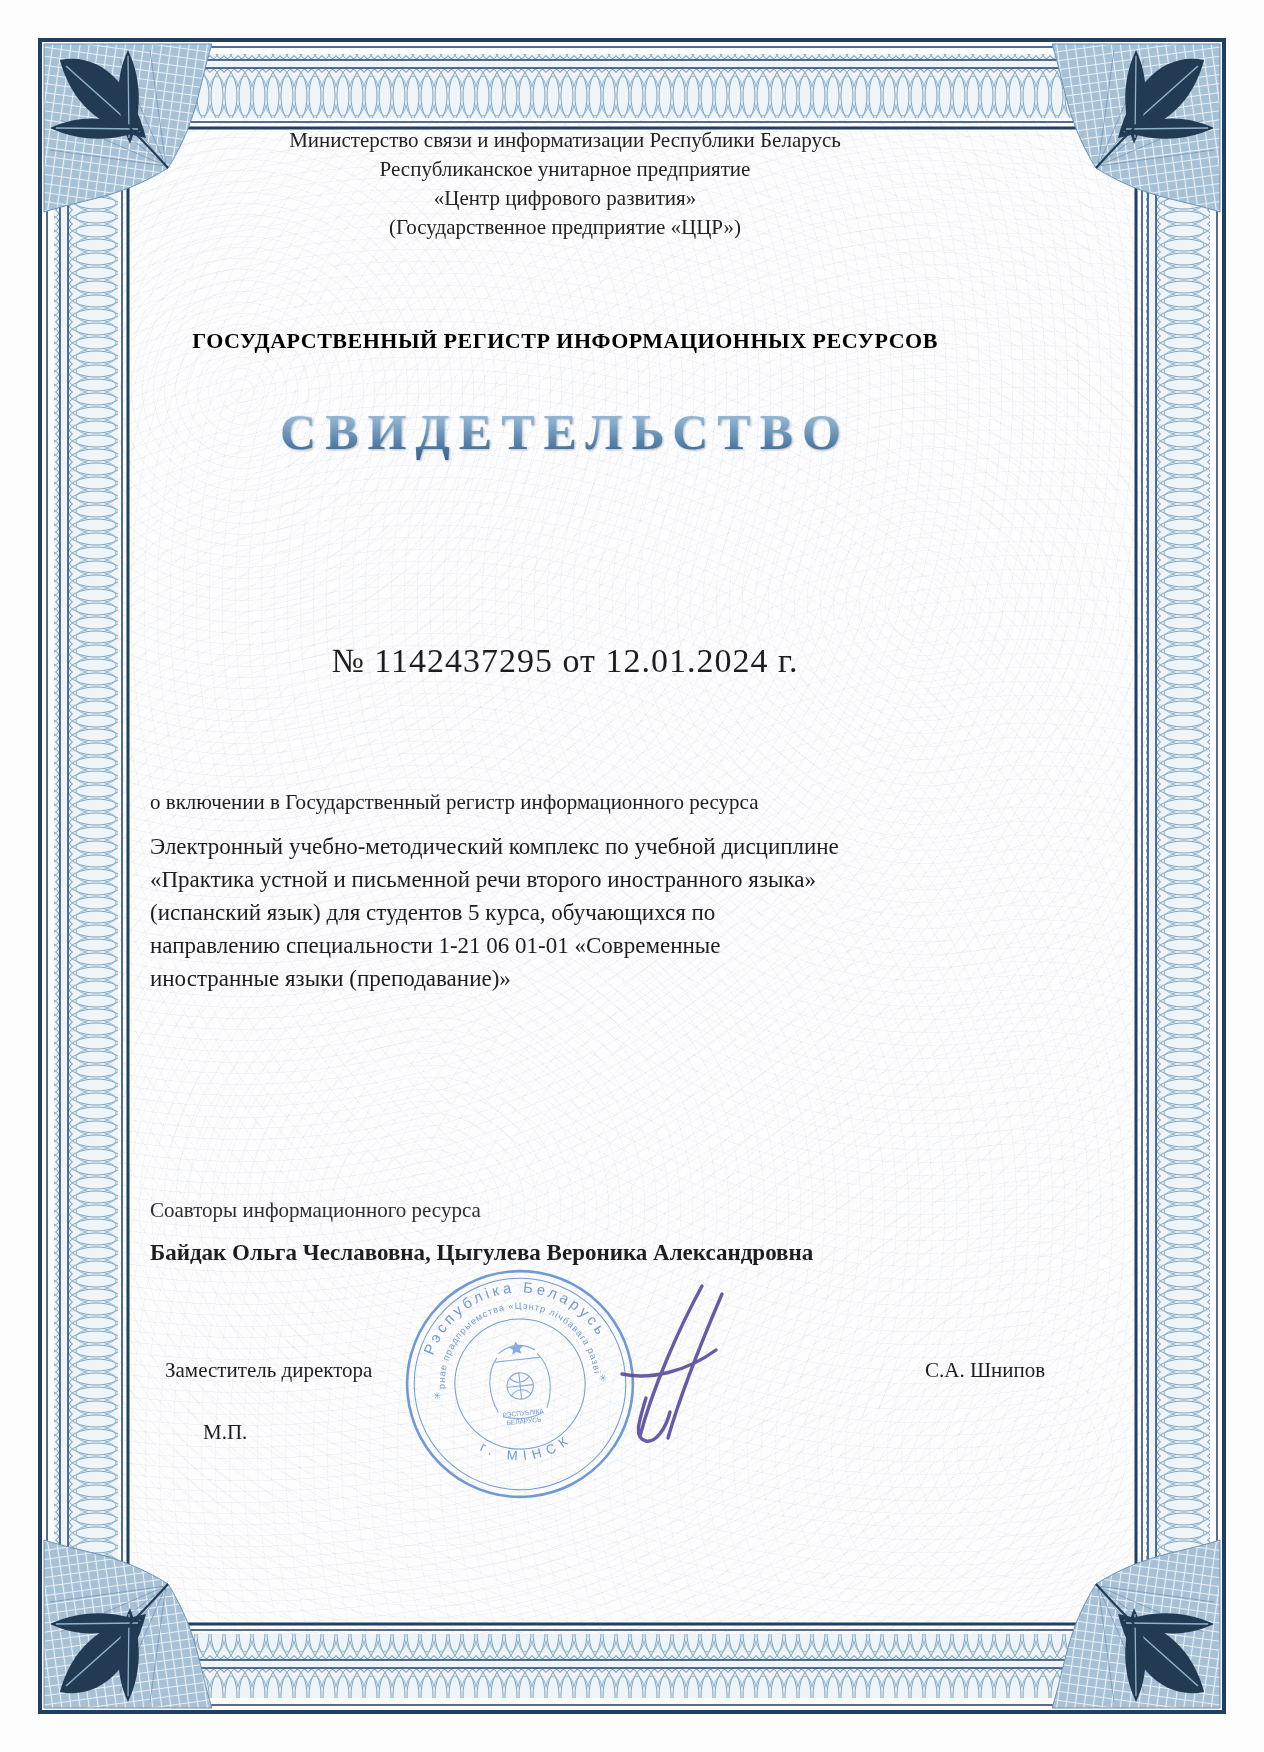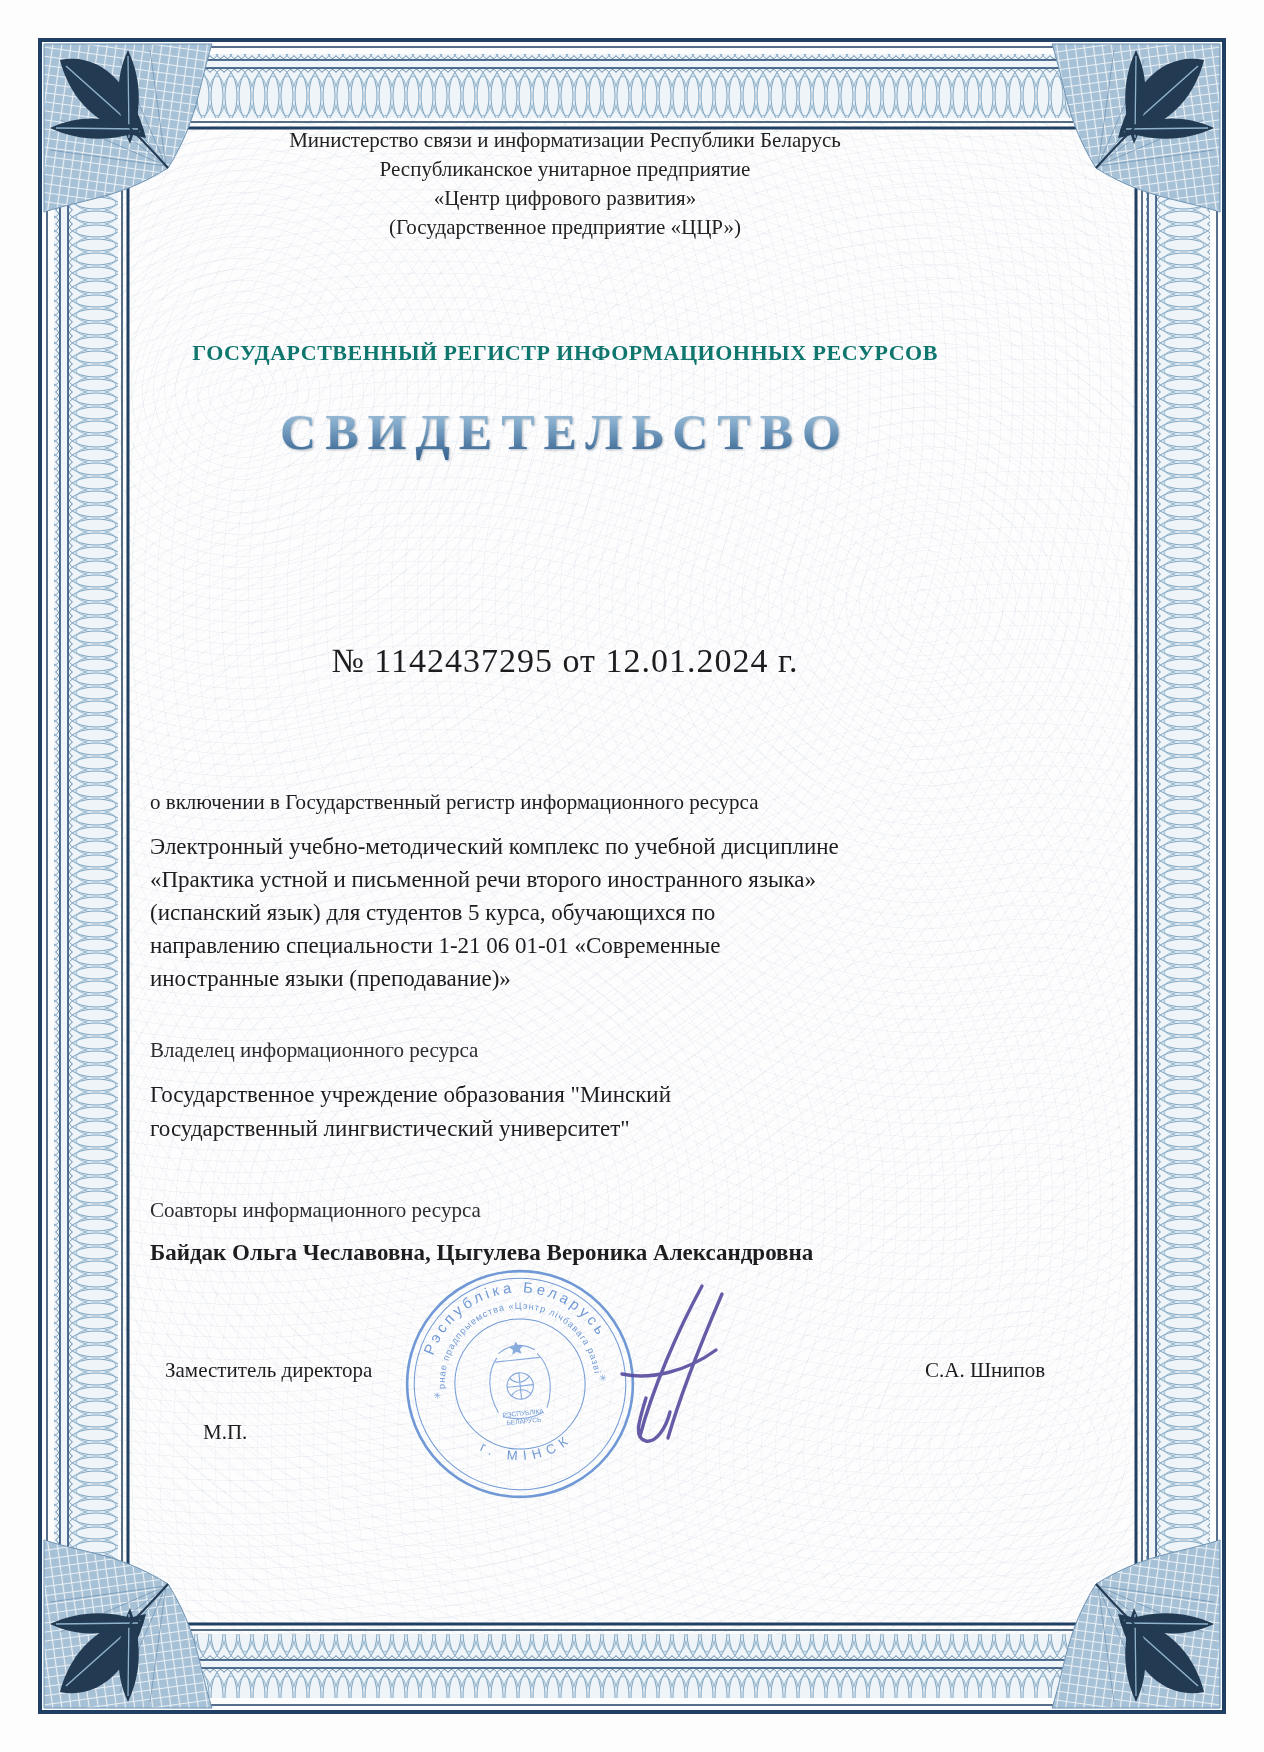--- a/index.html
+++ b/index.html
@@ -20,21 +20,21 @@
       repeating-radial-gradient(circle at 78% 32%, rgba(150,170,190,.09) 0 1px, transparent 1px 13px),
       repeating-radial-gradient(circle at 30% 72%, rgba(150,170,190,.09) 0 1px, transparent 1px 12px),
       repeating-radial-gradient(circle at 88% 88%, rgba(150,170,190,.08) 0 1px, transparent 1px 14px);
     pointer-events:none;
   }
   .frame-svg{position:absolute;left:0;top:0;}
   .abs{position:absolute;}
   .center{text-align:center;}
   .content-w{left:150px;width:830px;}
   .header-line{font-size:21px;line-height:29px;color:#222;}
-  .registry{font-size:22px;font-weight:bold;letter-spacing:.5px;color:#0f766e;margin-top:12px;}
+  .registry{font-size:22px;font-weight:bold;letter-spacing:.5px;color:#000000;}
   .big-title{
     font-size:50px;font-weight:bold;letter-spacing:9px;line-height:72px;
     background:linear-gradient(180deg,#bdd6e8 0%,#84abcb 38%,#4a76a0 72%,#2c5785 100%);
     -webkit-background-clip:text;background-clip:text;
     color:#4a78a2;-webkit-text-fill-color:transparent;
     filter:drop-shadow(1.5px 1.5px 1px rgba(40,60,80,.35));
   }
   .subtitle{font-size:22px;letter-spacing:.3px;}
   .number{font-size:34px;letter-spacing:1px;}
   .plain{font-size:21px;}
@@ -125,23 +125,21 @@
 
   <div class="abs content-w center big-title" style="top:396px">СВИДЕТЕЛЬСТВО</div>
 
 
   <div class="abs content-w center number" style="top:642px">№ 1142437295 от 12.01.2024 г.</div>
 
   <div class="abs content-w plain" style="top:790px">о включении в Государственный регистр информационного ресурса</div>
 
   <div class="abs content-w boldtext" style="top:830px">Электронный учебно-методический комплекс по учебной дисциплине<br>«Практика устной и письменной речи второго иностранного языка»<br>(испанский язык) для студентов 5 курса, обучающихся по<br>направлению специальности 1-21 06 01-01 «Современные<br>иностранные языки (преподавание)»</div>
 
-  <div class="abs content-w label" style="top:1038px">Владелец информационного ресурса</div>
 
-  <div class="abs content-w boldtext" style="top:1078px;line-height:34px">Государственное учреждение образования "Минский<br>государственный лингвистический университет"</div>
 
   <div class="abs content-w label" style="top:1198px">Соавторы информационного ресурса</div>
 
   <div class="abs content-w names" style="top:1240px">Байдак Ольга Чеславовна, Цыгулева Вероника Александровна</div>
 
   <div class="abs bottom-text" style="left:165px;top:1358px">Заместитель директора</div>
 
   <div class="abs bottom-text" style="left:925px;top:1358px">С.А. Шнипов</div>
 
   <div class="abs bottom-text" style="left:203px;top:1420px">М.П.</div>

